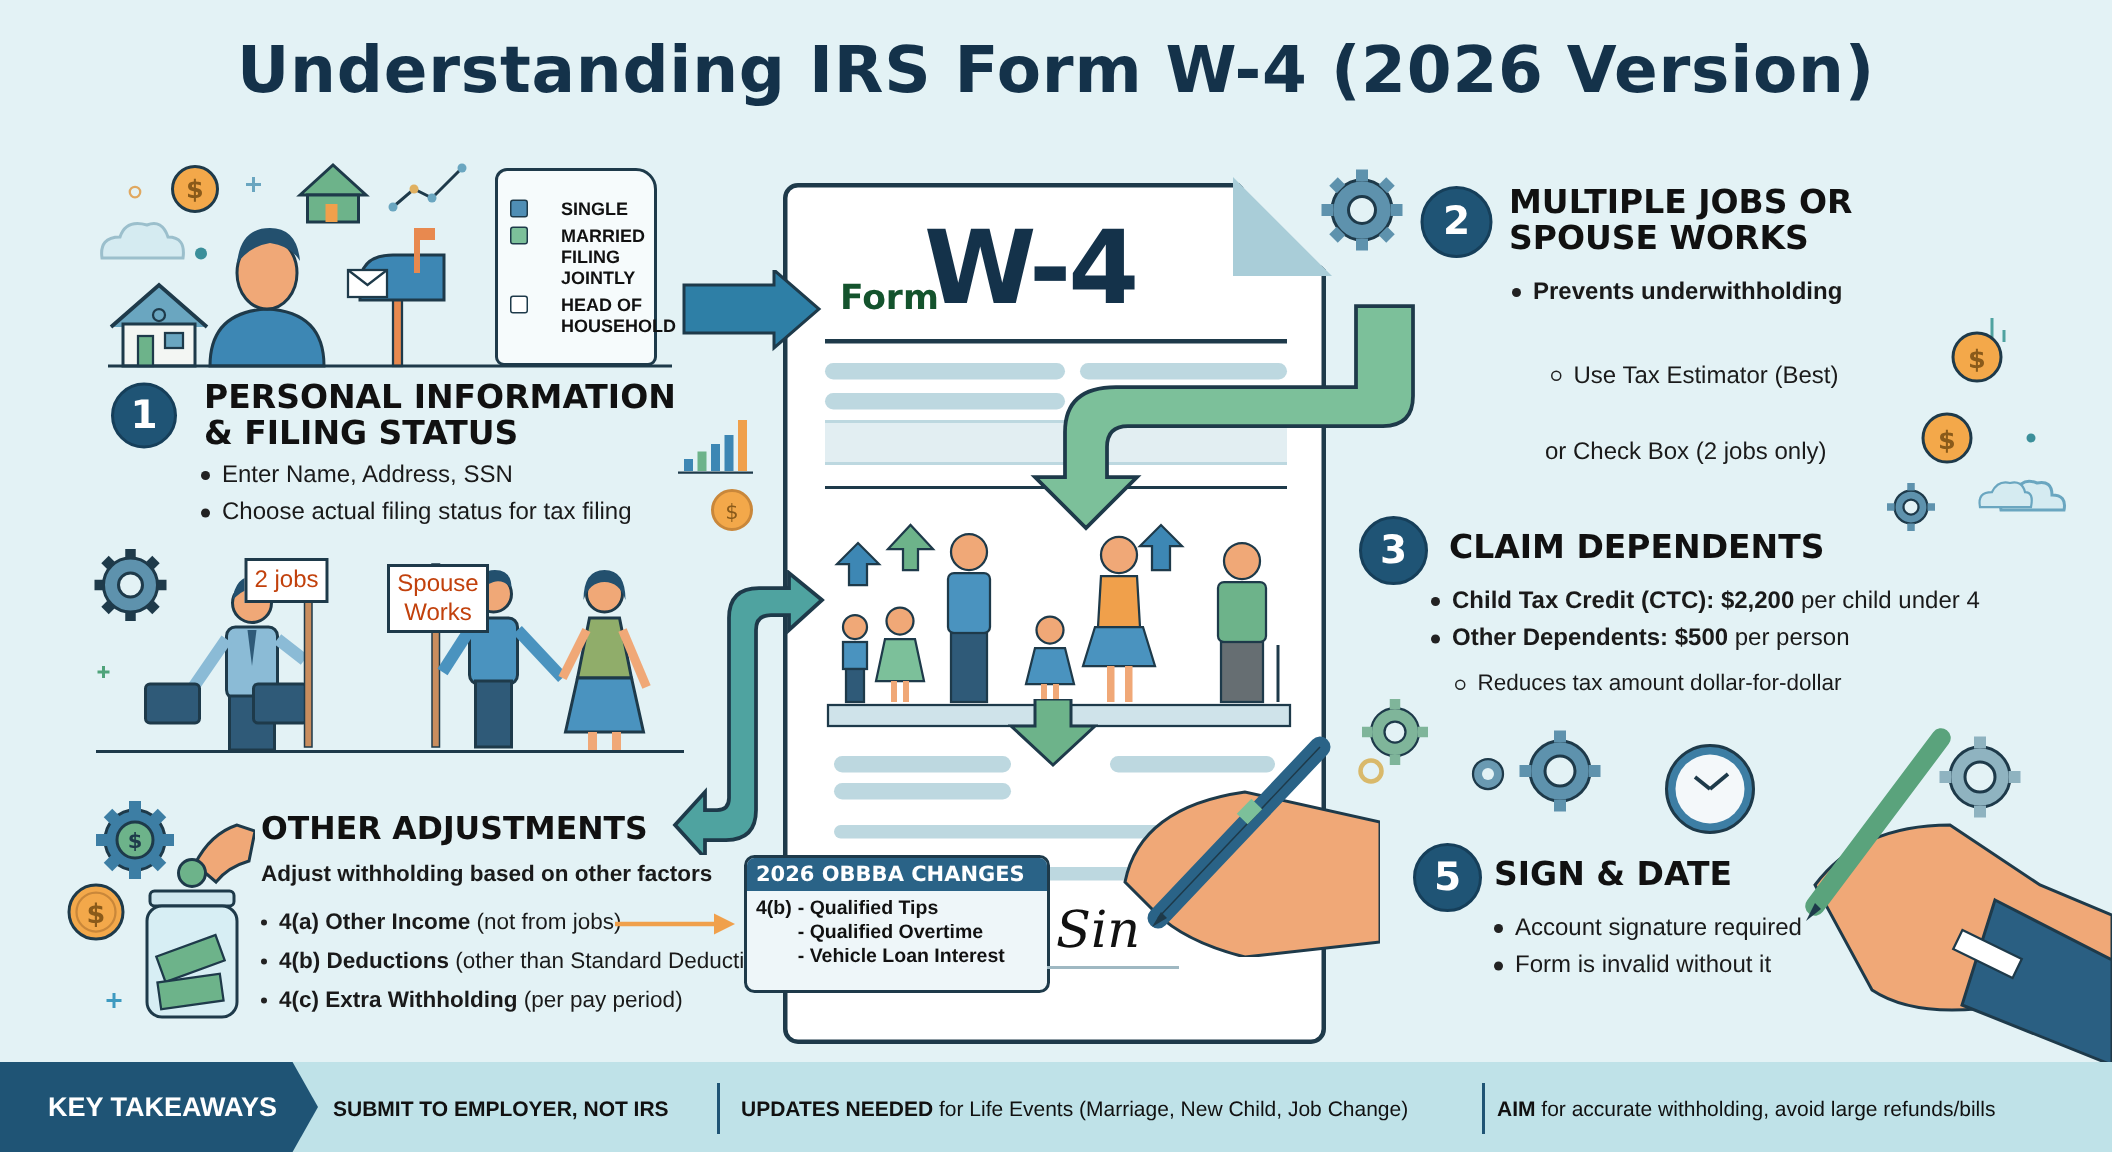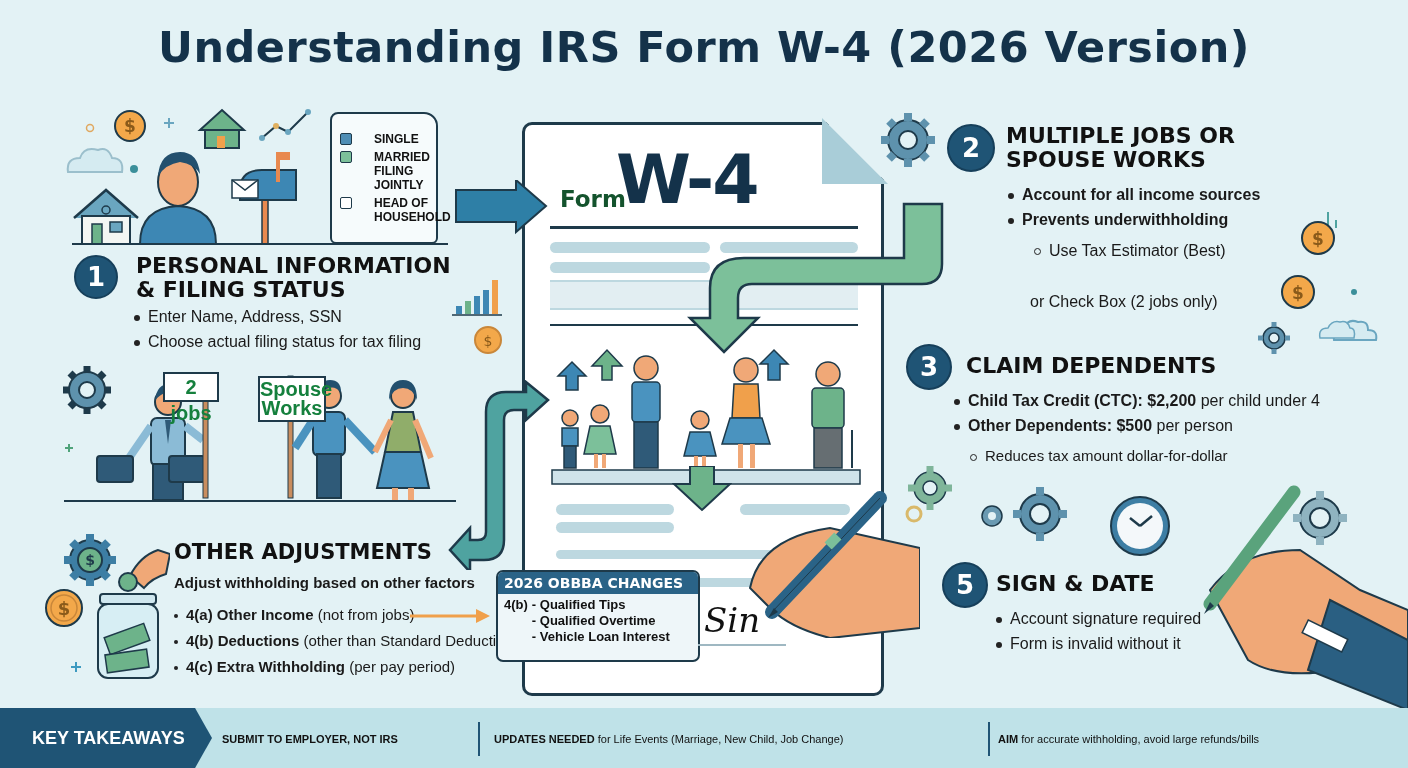--- a/index.html
+++ b/index.html
@@ -16,26 +16,26 @@
   .ground{height:2px;background:#1e3a4a}
   .paper{left:522px;top:122px;width:362px;height:574px;background:#fff;border:3px solid #1e3a4a;border-radius:10px}
   .fold{left:822px;top:118px;width:66px;height:66px;background:#a9cdd8;clip-path:polygon(0 0,100% 100%,0 100%)}
   .fold2{left:822px;top:118px;width:66px;height:66px;background:#e3f2f5;clip-path:polygon(0 0,100% 0,100% 100%)}
   .line{background:#bdd8e0;border-radius:6px;height:11px}
   .obbba{left:496px;top:570px;width:204px;height:92px;background:#eef6f9;border:2.5px solid #1e3a4a;border-radius:7px;overflow:hidden}
   .obbba .hd{background:#2a6387;color:#fff;font-weight:bold;font-size:14px;padding:3px 6px;font-family:"DejaVu Sans",sans-serif}
   .obbba .bd{font-size:13px;font-weight:bold;padding:3px 6px;line-height:16px;color:#111}
   .footer{left:0;top:708px;width:1408px;height:60px;background:#bfe2e8}
   .ktag{left:0;top:708px;width:212px;height:60px;background:#1f5475;clip-path:polygon(0 0,92% 0,100% 50%,92% 100%,0 100%);color:#fff;font-weight:bold;font-size:18px;line-height:60px;padding-left:32px}
-  .ftext{top:708px;height:60px;line-height:62px;font-size:11px;color:#111;white-space:nowrap}
+  .ftext{top:708px;height:60px;line-height:62px;font-size:14px;color:#111;white-space:nowrap}
   .sep{top:722px;width:2px;height:34px;background:#1f5475}
   .sign{font-family:"DejaVu Serif",serif;font-style:italic;font-size:34px;color:#111}
   .boxline{display:flex;align-items:flex-start;gap:22px;font-weight:bold;font-size:12px;line-height:14px;margin-bottom:4px;color:#111}
   .cb{width:12px;height:12px;border:1.6px solid #1e3a4a;border-radius:2px;flex:none;margin-top:1px}
-  .sign-label{font-weight:bold;color:#15803d;text-align:center;background:#fff;border:2px solid #1e3a4a;font-size:20px;line-height:19px}
+  .sign-label{font-weight:normal;color:#c2410c;text-align:center;background:#fff;border:2px solid #1e3a4a;font-size:16px;line-height:19px}
 </style>
 </head>
 <body>
 
 <div class="abs title">Understanding IRS Form W-4 (2026 Version)</div>
 
 <svg class="abs" style="left:40px;top:100px" width="440" height="160">
   <g>
       <circle cx="90" cy="26" r="15" fill="#f3a84a" stroke="#1e3a4a" stroke-width="2"></circle>
       <text x="90" y="32" text-anchor="middle" font-size="17" font-weight="bold" fill="#8a5a1a" font-family="DejaVu Sans,sans-serif">$</text>
@@ -328,21 +328,20 @@
         <line x1="-19" y1="19" x2="-14" y2="14"></line>
       </g>
     </g>
   </svg>
 <div class="abs num" style="left:947px;top:124px;width:48px;height:48px;line-height:44px">2</div>
 <div class="abs h" style="left:1006px;top:124px;width:320px">
   <div>MULTIPLE JOBS OR</div>
   <div>SPOUSE WORKS</div>
 </div>
 <div class="abs b bold" style="left:1008px;top:182px;width:300px">
-  <div><span class="dot"></span><span>Account for all income sources</span></div>
   <div><span class="dot"></span><span>Prevents underwithholding</span></div>
 </div>
 <div class="abs b" style="left:1034px;top:238px;width:260px">
   <div><span class="odot"></span><span>Use Tax Estimator (Best)</span></div>
 </div>
 <div class="abs b" style="left:1030px;top:289px">or Check Box (2 jobs only)</div>
 <svg class="abs" style="left:1270px;top:200px" width="130" height="160">
   <line x1="58" y1="12" x2="58" y2="30" stroke="#4fa3a0" stroke-width="2"></line>
     <line x1="66" y1="20" x2="66" y2="28" stroke="#4fa3a0" stroke-width="2"></line>
   <circle cx="48" cy="38" r="16" fill="#f3a84a" stroke="#1e3a4a" stroke-width="2"></circle>

